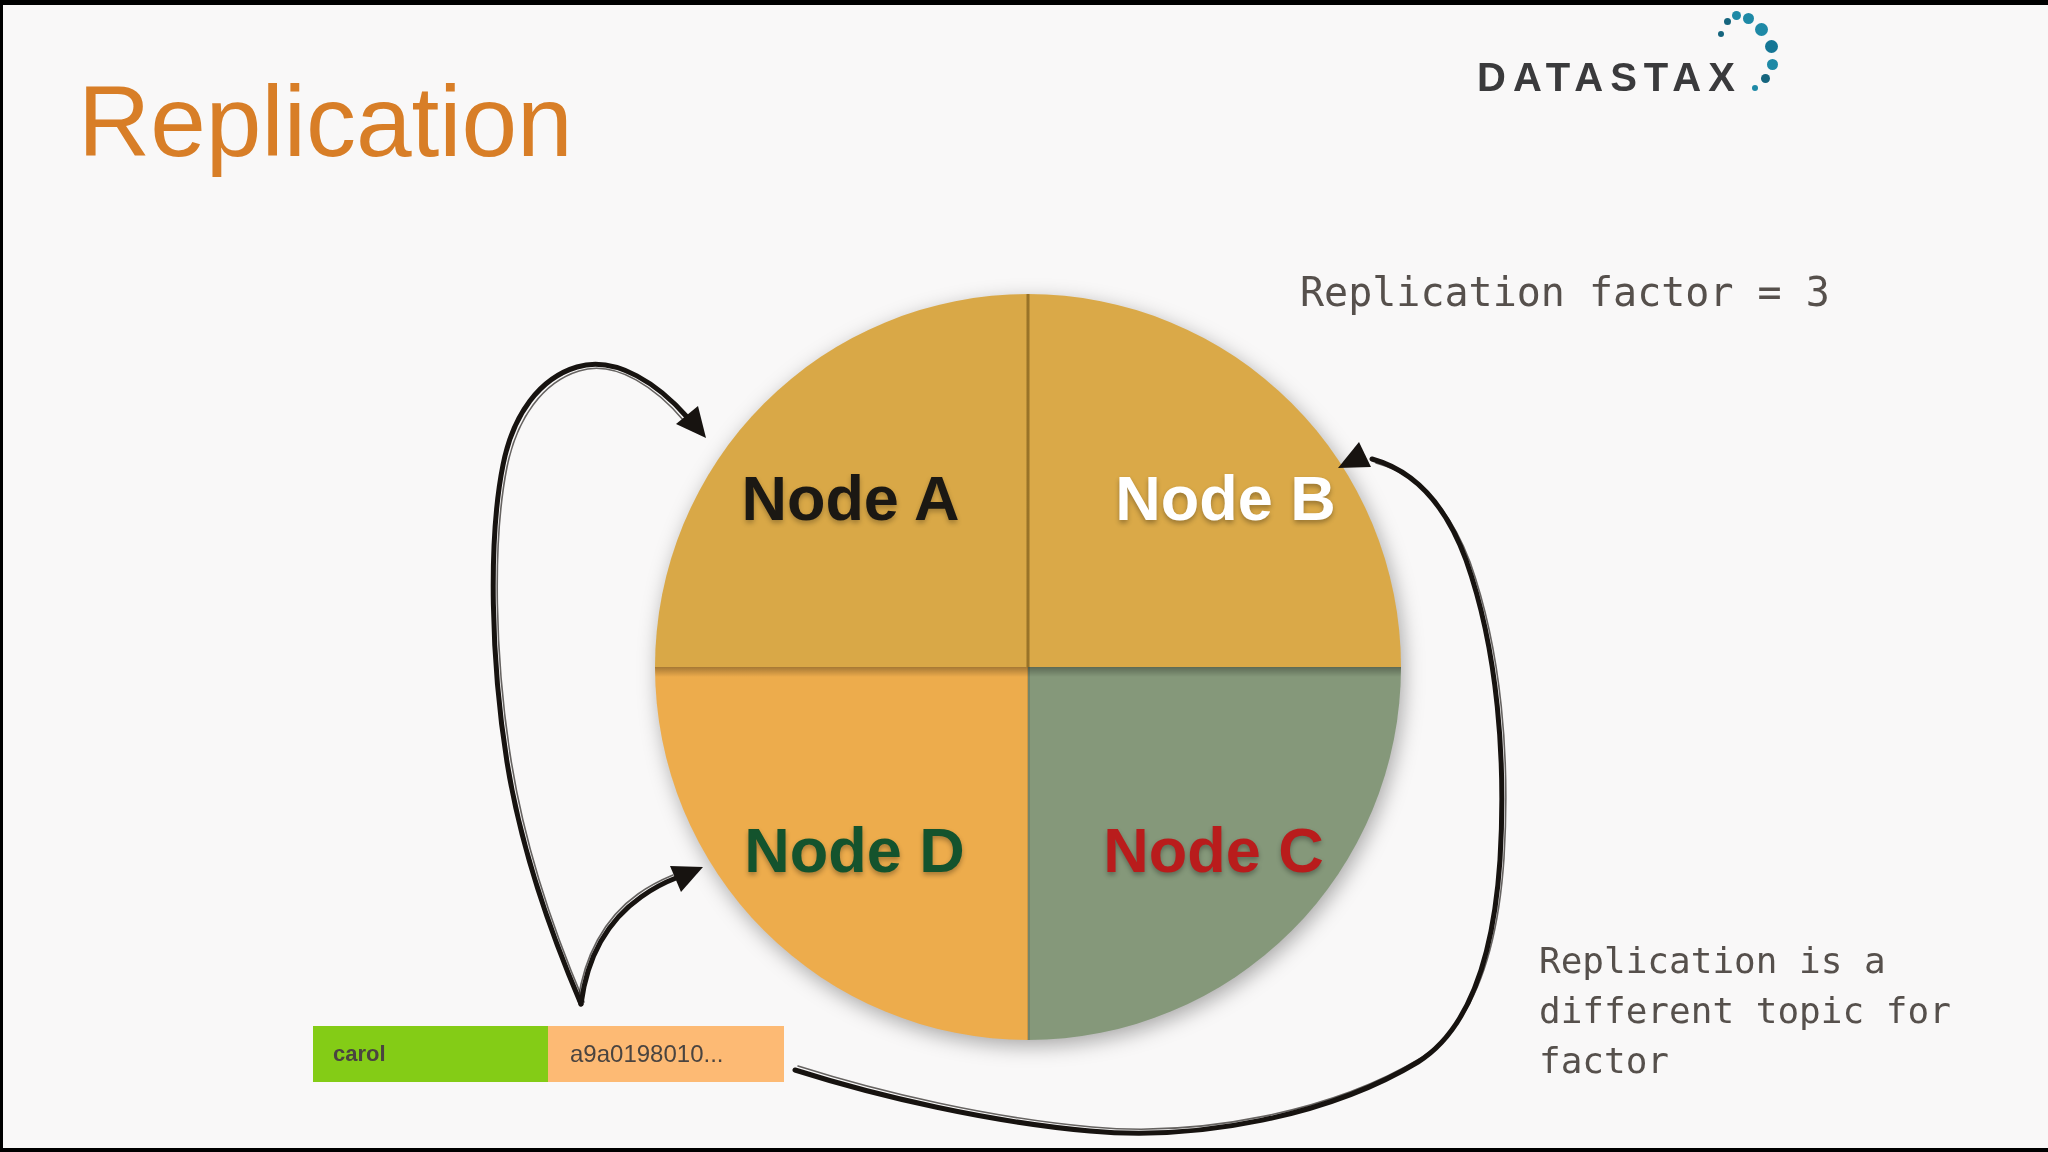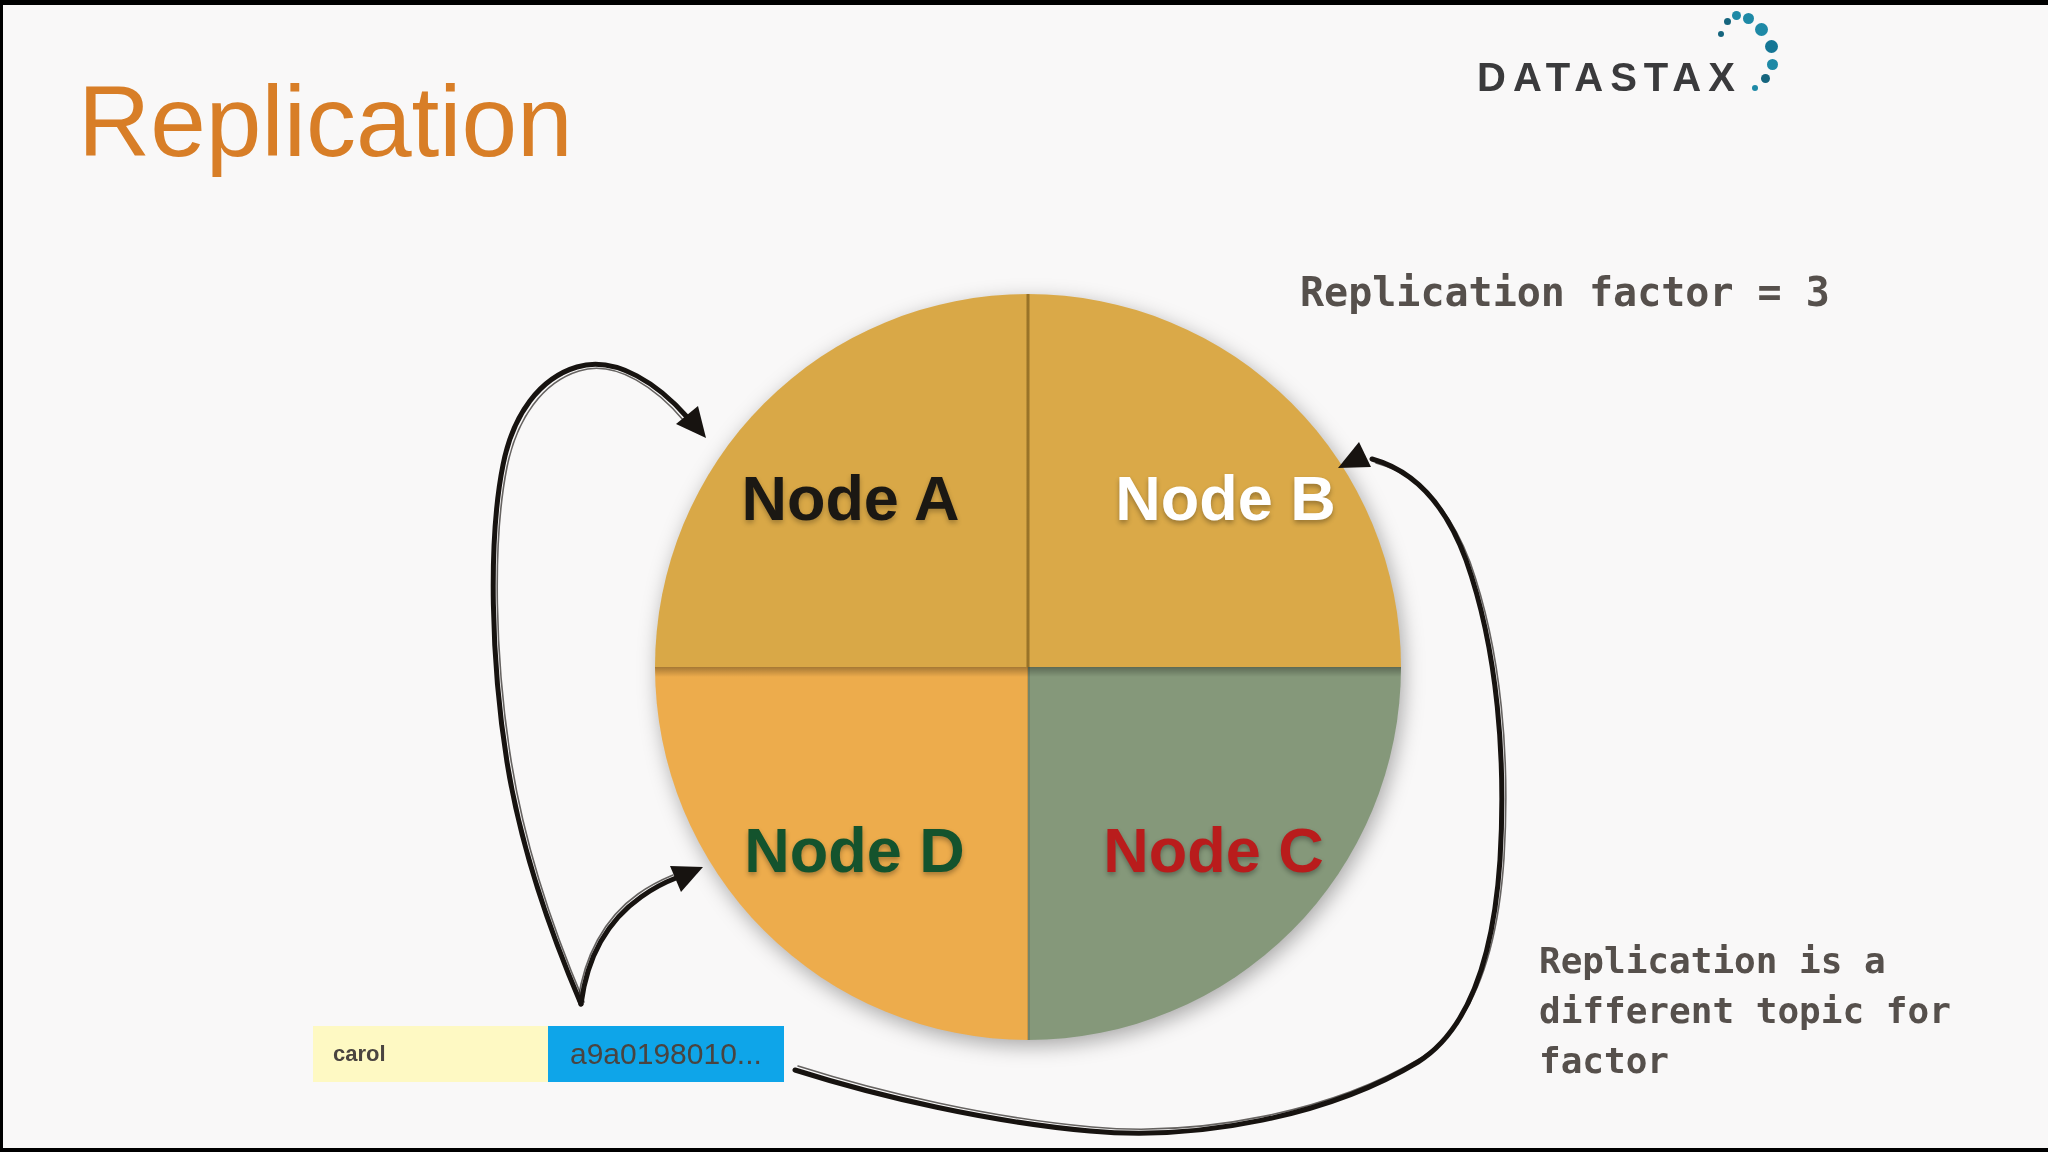--- a/index.html
+++ b/index.html
@@ -34,21 +34,20 @@
   .dot.d4 { left:30px;   top:3px;    width:11px; height:11px; }
   .dot.d5 { left:42px;   top:13px;   width:13px; height:13px; }
   .dot.d6 { left:52px;   top:30px;   width:13px; height:13px; background:#157695; }
   .dot.d7 { left:54px;   top:49px;   width:11px; height:11px; }
   .dot.d8 { left:48px;   top:64px;   width:9px;  height:9px; }
   .dot.d9 { left:39px;   top:75px;   width:6px;  height:6px; }
 
   .mono-note {
     position:absolute; color:#56504C;
     font-family:"DejaVu Sans Mono", monospace;
-    font-weight:bold;
   }
   .rf-note { left:1300px; top:268px; font-size:40px; line-height:48px; white-space:nowrap; }
   .cons-note { left:1539px; top:936px; font-size:36px; line-height:50px; white-space:nowrap; }
 
   
   .ring {
     position:absolute; left:655px; top:294px; width:746px; height:746px;
     border-radius:50%; overflow:hidden;
     filter:drop-shadow(3px 6px 10px rgba(0,0,0,0.32));
   }
@@ -79,24 +78,24 @@
   .node-label.lb { left:373px; top:0;     color:#FFFFFF; transform:translate(-1px,17px);
                    text-shadow:0 3px 5px rgba(0,0,0,0.30);margin-left:12px; }
   .node-label.ld { left:0;     top:373px; color:#14532d; transform:translate(13px,-4px);
                    text-shadow:0 3px 5px rgba(0,0,0,0.30); }
   .node-label.lc { left:373px; top:373px; color:#b91c1c; transform:translate(-1px,-4px);
                    text-shadow:0 3px 5px rgba(0,0,0,0.30); }
 
   
   .data-row { position:absolute; left:313px; top:1026px; height:56px; display:flex; }
   .cell { display:flex; align-items:center; height:56px; color:#4A4440; }
-  .cell.key   { width:235px; background:#fef9c3; padding-left:20px; box-sizing:border-box;
+  .cell.key   { width:235px; background:#84cc16; padding-left:20px; box-sizing:border-box;
                 font-size:22px; font-weight:700; }
-  .cell.value { width:236px; background:#0ea5e9; padding-left:22px; box-sizing:border-box;
-                font-size:30px; font-weight:400; }
+  .cell.value { width:236px; background:#fdba74; padding-left:22px; box-sizing:border-box;
+                font-size:24px; font-weight:400; }
 
   .arrows-svg { position:absolute; left:0; top:0; pointer-events:none; }
   .sketch { fill:none; stroke:#171310; stroke-linecap:round; }
 </style>
 </head>
 <body>
 
 <div class="slide">
 
   <div class="edge-top"></div>

